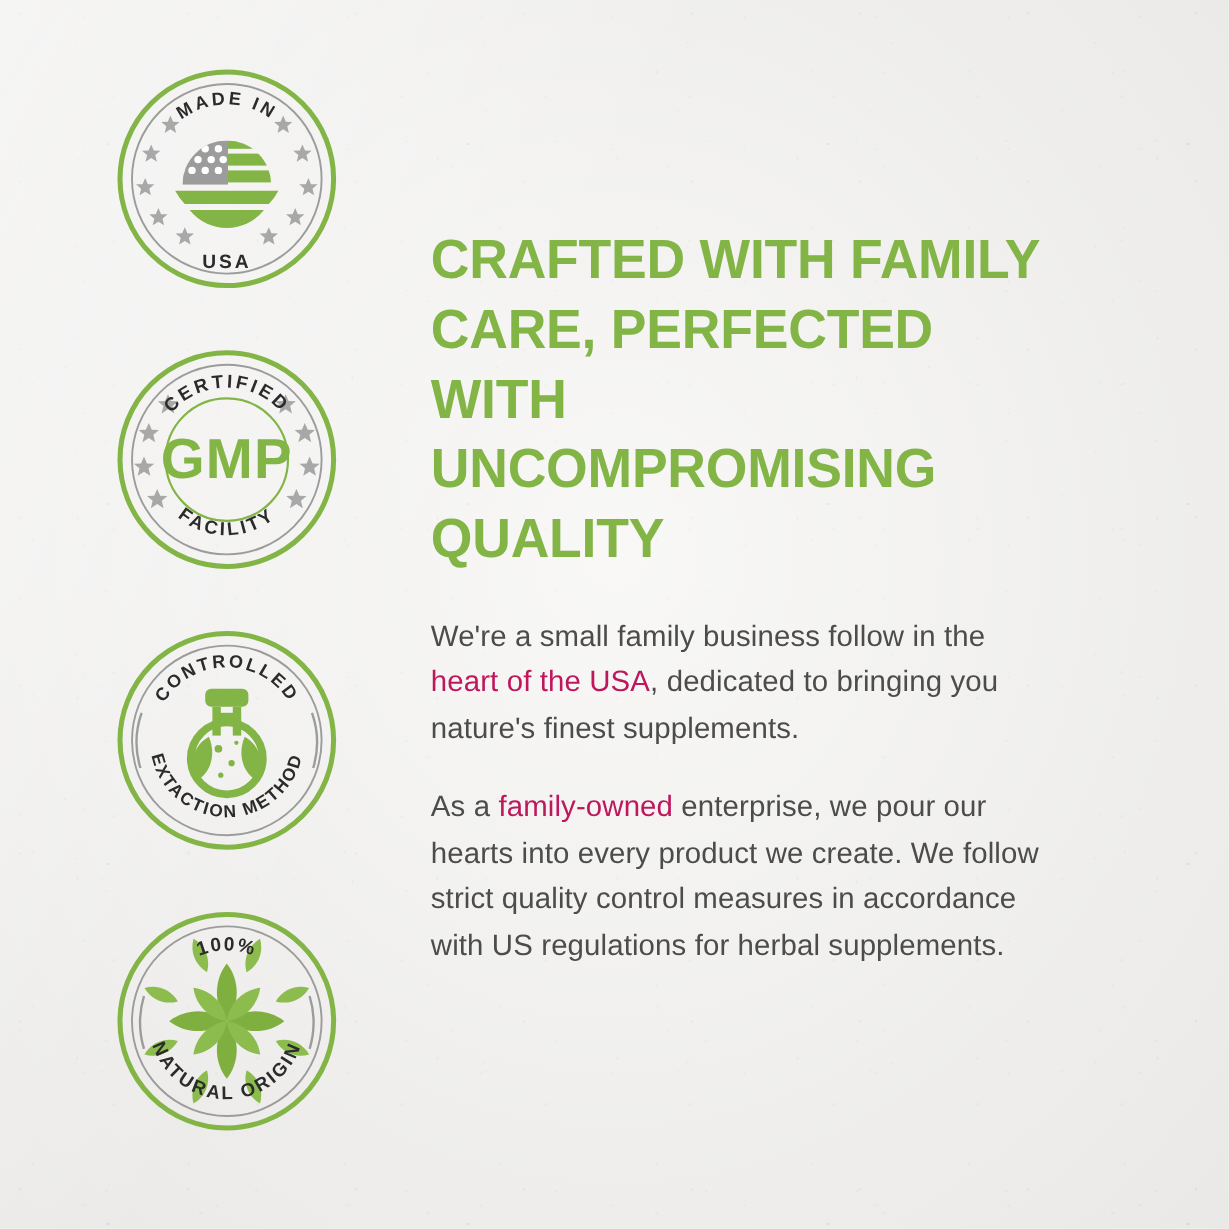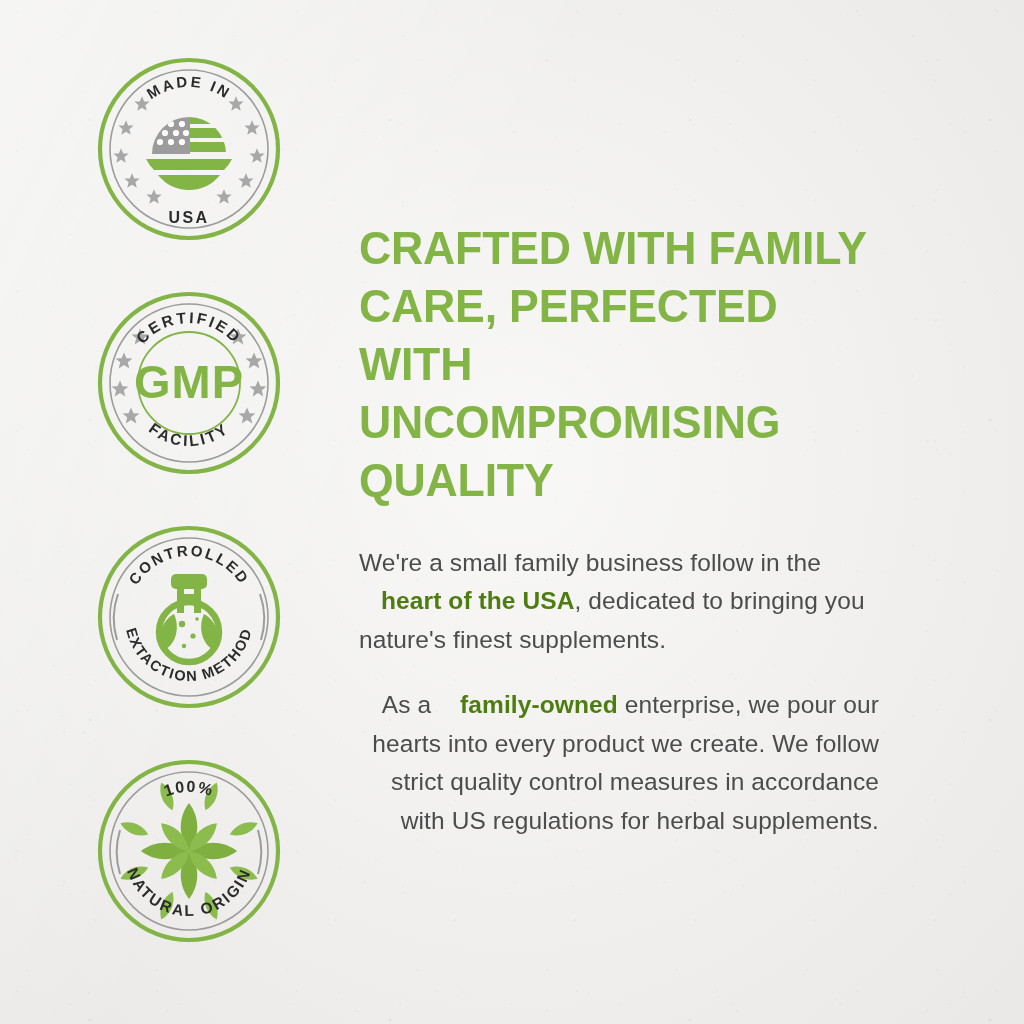--- a/index.html
+++ b/index.html
@@ -69,21 +69,21 @@
     width: 186px;
     height: 186px;
     margin-bottom: 48px;
     position: relative;
   }
   .badge svg { display: block; width: 186px; height: 186px; }
 
   .content {
     position: absolute;
     left: 359px;
-    top: 220px;
+    top: 188px;
     width: 560px;
   }
 
   .headline {
     color: #83b446;
     font-family: "Liberation Sans Narrow", "Liberation Sans", sans-serif;
     font-weight: bold;
     font-size: 46px;
     line-height: 1.26;
     letter-spacing: -0.2px;
@@ -96,25 +96,24 @@
   .body-copy {
     color: #4c4c4c;
     font-family: "Liberation Sans", sans-serif;
     font-size: 24.5px;
     line-height: 1.58;
     letter-spacing: 0.1px;
     margin: 0 0 26px 0;
     max-width: 520px;
     font-weight: 300;
   }
-  .body-copy:last-child { margin-bottom: 0; text-align: right; }
+  .body-copy:last-child { margin-bottom: 0; }
   .hl {
-    color: #4d7c0f;
-    font-weight: bold;
-    margin-left: 22px;
+    color: #be185d;
+    font-weight: normal;
   }
 </style>
 </head>
 <body>
 
 <div id="page">
 
   <div class="texture tex-a"></div>
   <div class="texture tex-b"></div>
   <div class="texture tex-c"></div>

